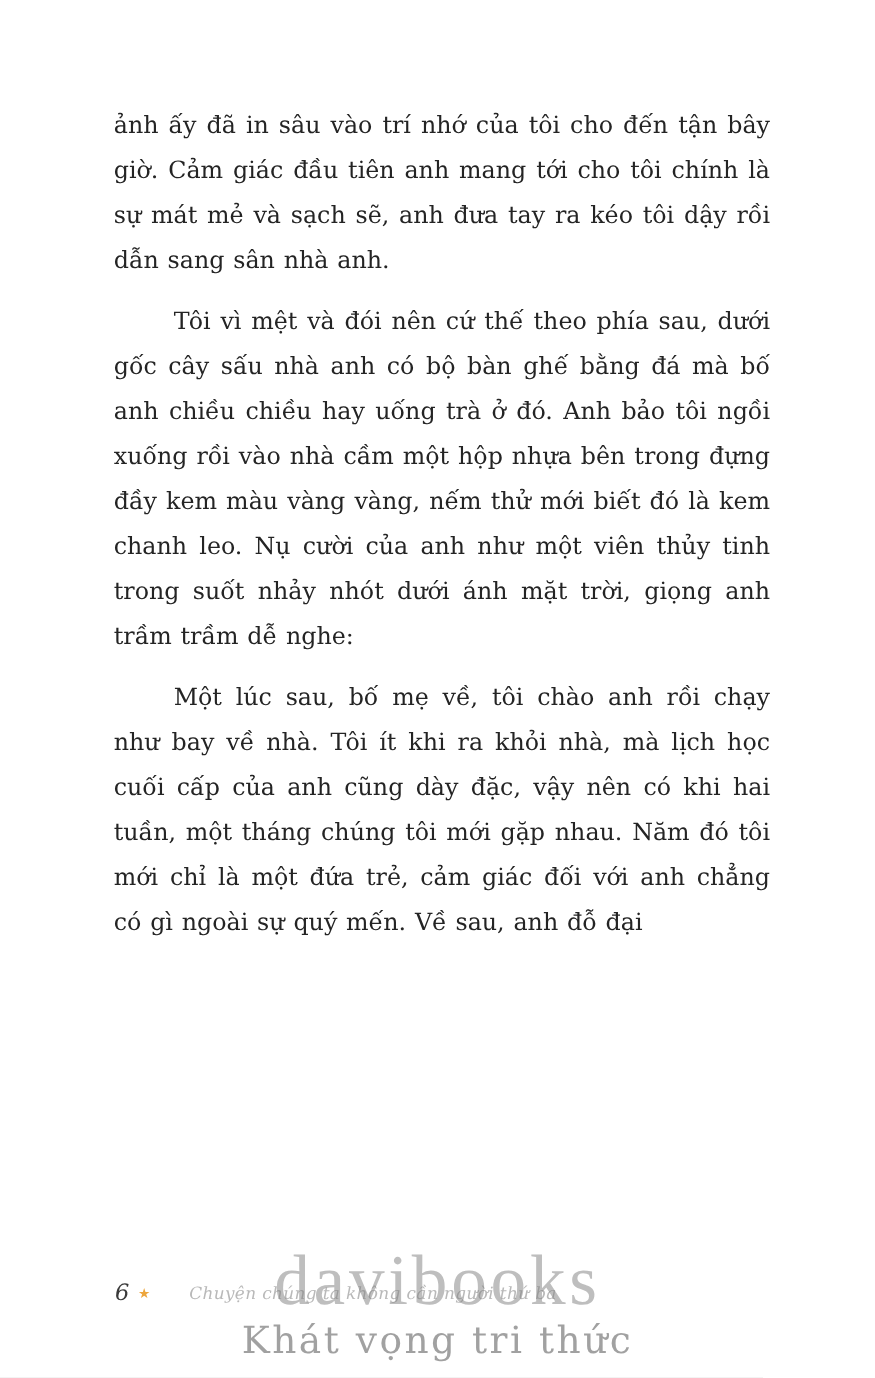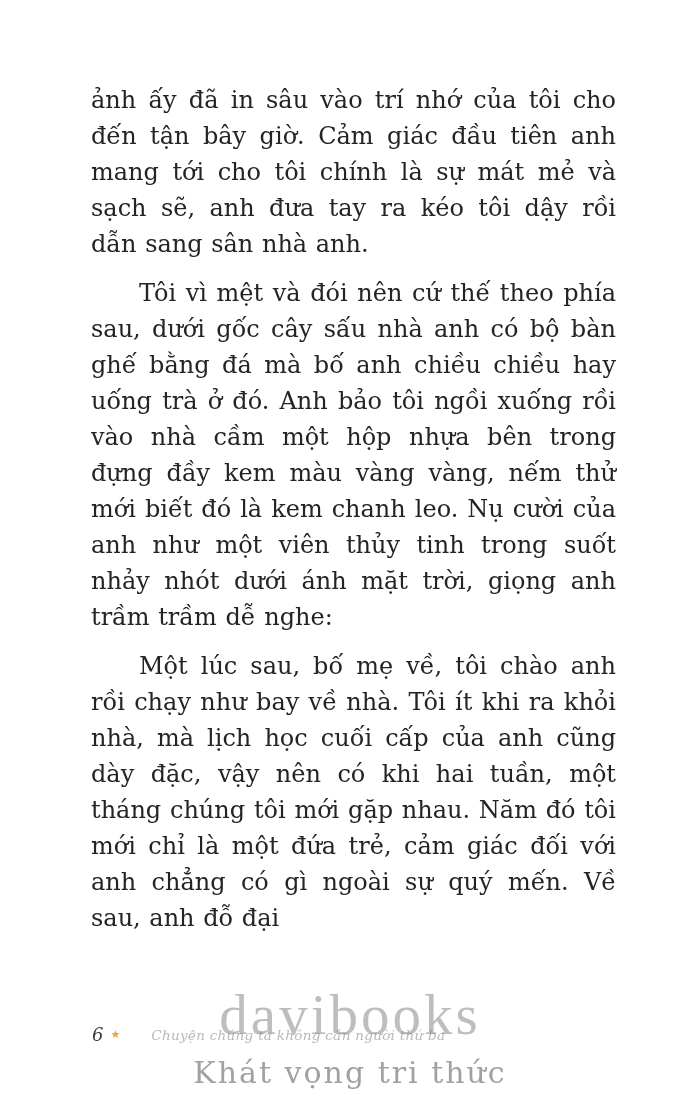--- a/index.html
+++ b/index.html
@@ -18,21 +18,21 @@
     color: #242424;
   }
   .content {
     position: absolute;
     top: 82px;
     left: 91px;
     width: 537px;
   }
   .para {
     margin: 0 12px 13px 0;
-    font-size: 24px;
+    font-size: 19px;
     line-height: 36px;
     text-align: justify;
     text-indent: 48px;
     word-spacing: 1px;
   }
   .para.no-indent {
     text-indent: 0;
   }
   .para.dialogue {
     text-align: left;
@@ -47,21 +47,21 @@
     z-index: 2;
   }
   .wm-main {
     font-size: 57px;
     line-height: 1;
     letter-spacing: 3px;
     color: rgba(125, 125, 125, 0.50);
     font-family: Liberation Serif, serif;
   }
   .wm-sub {
-    margin-top: 12px;
+    margin-top: 2px;
     font-size: 30px;
     letter-spacing: 2px;
     color: rgba(110, 110, 110, 0.65);
     font-family: "DejaVu Serif", "Liberation Serif", serif;
   }
   .footer {
     position: absolute;
     left: 92px;
     top: 1024px;
     display: flex;

